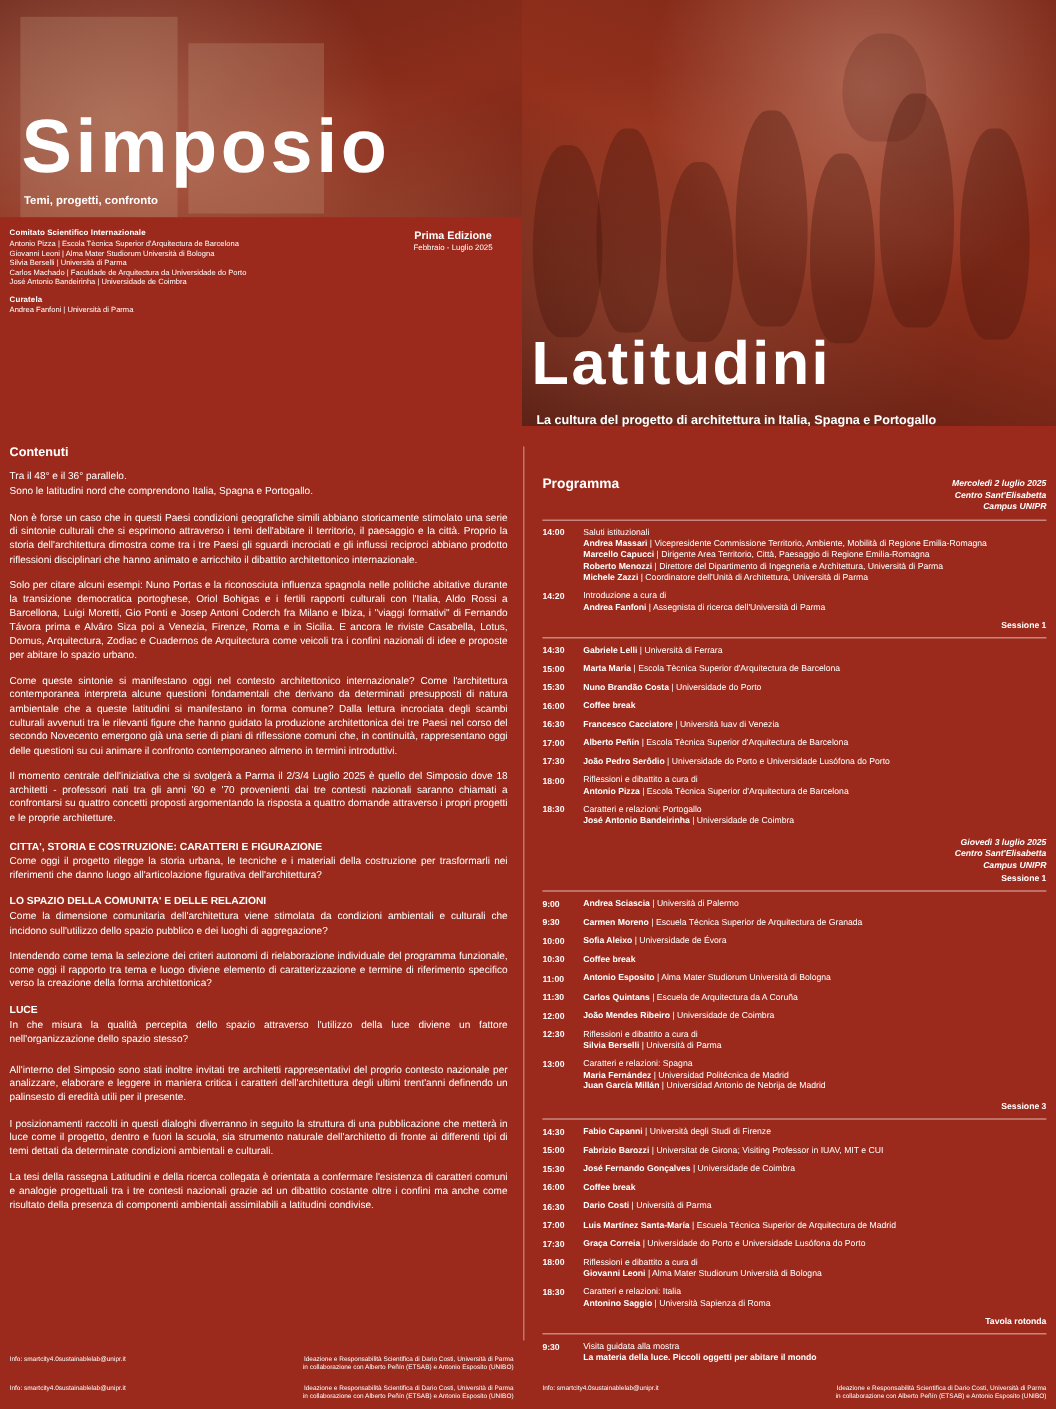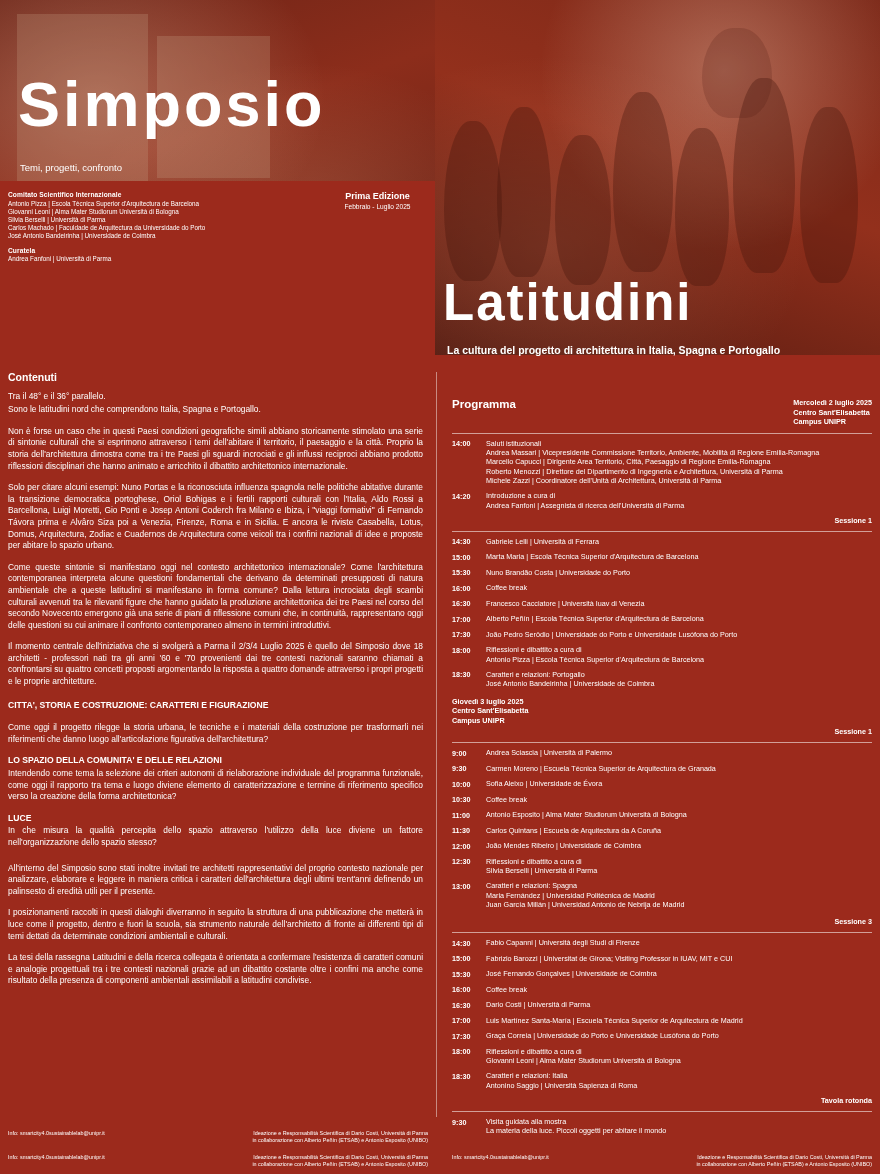--- a/index.html
+++ b/index.html
@@ -48,64 +48,64 @@
   .committee { position: absolute; top: 10px; left: 8px; width: 300px; }
   .committee .c-title { font-size: 6.6px; font-weight: bold; letter-spacing: .1px; margin-bottom: 1.5px; }
   .committee .c-line { font-size: 6.3px; line-height: 8.2px; font-weight: normal; }
   .committee .c-gap { height: 6px; }
 
   .edition { position: absolute; top: 10px; left: 325px; width: 105px; text-align: center; }
   .edition .e-title { font-size: 9px; font-weight: bold; }
   .edition .e-dates { font-size: 6.6px; margin-top: 2px; }
 
   .title-simposio {
-    position: absolute; left: 18px; top: 73px;
+    position: absolute; left: 18px; top: 91px;
     font-size: 63px; font-weight: bold; letter-spacing: 3px; line-height: 62px;
     color: #ffffff;
   }
   .subtitle-left {
     position: absolute; left: 20px; top: 162px;
-    font-size: 9.5px; font-weight: normal;
+    font-size: 9.5px; font-weight: bold;
   }
   .title-latitudini {
     position: absolute; left: 443px; top: 272px;
     font-size: 51px; font-weight: bold; letter-spacing: 2px; line-height: 62px;
     color: #ffffff; z-index: 5;
   }
   .subtitle-right {
     position: absolute; left: 447px; top: 344px;
     font-size: 10.5px; font-weight: bold; color: #ffffff; z-index: 5;
   }
 
   
   .col-left {
     position: absolute; left: 8px; top: 372px; width: 415px;
     font-size: 8.4px; line-height: 11.6px;
   }
   .col-left h2 { font-size: 10.5px; font-weight: bold; margin-bottom: 7px; }
   .col-left p { margin-bottom: 10px; text-align: justify; }
   .col-left .sec-title { font-size: 8.6px; font-weight: bold; margin-bottom: 1px; }
-  .col-left .sec-title-big { font-size: 8.6px; font-weight: bold; margin-top: 12px; margin-bottom: 11px; }
+  .col-left .sec-title-big { font-size: 8.6px; font-weight: bold; margin-top: 12px; margin-bottom: 1px; }
 
   .vline { position: absolute; left: 436px; top: 372px; width: 1px; height: 745px; background: rgba(255,255,255,.45); }
 
   .col-right { position: absolute; left: 452px; top: 398px; width: 420px; }
   .prog-head { display: flex; justify-content: space-between; align-items: flex-start; }
   .prog-title { font-size: 11.5px; font-weight: bold; }
-  .venue { text-align: left; font-size: 7.2px; font-weight: bold; line-height: 9.6px; }
+  .venue { text-align: right; font-size: 7.2px; font-weight: bold; line-height: 9.6px; font-style: italic; }
 
   .rule { height: 1px; background: rgba(255,255,255,.55); margin: 6px 0 5px 0; }
 
   .sess-label { text-align: right; font-size: 7.2px; font-weight: bold; margin-top: 2px; }
 
   .row { display: flex; margin-bottom: 6px; }
   .row .time { width: 34px; flex: 0 0 34px; font-size: 7.2px; font-weight: bold; padding-top: .5px; }
   .row .body { flex: 1; }
   .row .body .ln { font-size: 7.2px; line-height: 9.3px; }
-  .row .body .nm { font-weight: normal; }
+  .row .body .nm { font-weight: bold; }
   .row .body .hd { font-size: 7.2px; font-weight: normal; }
 
   
   .footer-left {
     position: absolute; left: 8px; bottom: 30px; width: 420px;
     display: flex; justify-content: space-between; font-size: 5.4px; line-height: 7px;
   }
   .footer-left2 {
     position: absolute; left: 8px; bottom: 6px; width: 420px;
     display: flex; justify-content: space-between; font-size: 5.4px; line-height: 7px;
@@ -174,20 +174,21 @@
     <p style="margin-bottom:2px;">Tra il 48° e il 36° parallelo.</p>
     <p>Sono le latitudini nord che comprendono Italia, Spagna e Portogallo.</p>
     <p>Non è forse un caso che in questi Paesi condizioni geografiche simili abbiano storicamente stimolato una serie di sintonie culturali che si esprimono attraverso i temi dell'abitare il territorio, il paesaggio e la città. Proprio la storia dell'architettura dimostra come tra i tre Paesi gli sguardi incrociati e gli influssi reciproci abbiano prodotto riflessioni disciplinari che hanno animato e arricchito il dibattito architettonico internazionale.</p>
     <p>Solo per citare alcuni esempi: Nuno Portas e la riconosciuta influenza spagnola nelle politiche abitative durante la transizione democratica portoghese, Oriol Bohigas e i fertili rapporti culturali con l'Italia, Aldo Rossi a Barcellona, Luigi Moretti, Gio Ponti e Josep Antoni Coderch fra Milano e Ibiza, i "viaggi formativi" di Fernando Távora prima e Alvâro Siza poi a Venezia, Firenze, Roma e in Sicilia. E ancora le riviste Casabella, Lotus, Domus, Arquitectura, Zodiac e Cuadernos de Arquitectura come veicoli tra i confini nazionali di idee e proposte per abitare lo spazio urbano.</p>
     <p>Come queste sintonie si manifestano oggi nel contesto architettonico internazionale? Come l'architettura contemporanea interpreta alcune questioni fondamentali che derivano da determinati presupposti di natura ambientale che a queste latitudini si manifestano in forma comune? Dalla lettura incrociata degli scambi culturali avvenuti tra le rilevanti figure che hanno guidato la produzione architettonica dei tre Paesi nel corso del secondo Novecento emergono già una serie di piani di riflessione comuni che, in continuità, rappresentano oggi delle questioni su cui animare il confronto contemporaneo almeno in termini introduttivi.</p>
     <p>Il momento centrale dell'iniziativa che si svolgerà a Parma il 2/3/4 Luglio 2025 è quello del Simposio dove 18 architetti - professori nati tra gli anni '60 e '70 provenienti dai tre contesti nazionali saranno chiamati a confrontarsi su quattro concetti proposti argomentando la risposta a quattro domande attraverso i propri progetti e le proprie architetture.</p>
 
     <div class="sec-title-big">CITTA', STORIA E COSTRUZIONE: CARATTERI E FIGURAZIONE</div>
     <p>Come oggi il progetto rilegge la storia urbana, le tecniche e i materiali della costruzione per trasformarli nei riferimenti che danno luogo all'articolazione figurativa dell'architettura?</p>
     <div class="sec-title">LO SPAZIO DELLA COMUNITA' E DELLE RELAZIONI</div>
+    <p>Come la dimensione comunitaria dell'architettura viene stimolata da condizioni ambientali e culturali che incidono sull'utilizzo dello spazio pubblico e dei luoghi di aggregazione?</p>
     <p>Intendendo come tema la selezione dei criteri autonomi di rielaborazione individuale del programma funzionale, come oggi il rapporto tra tema e luogo diviene elemento di caratterizzazione e termine di riferimento specifico verso la creazione della forma architettonica?</p>
     <div class="sec-title">LUCE</div>
     <p>In che misura la qualità percepita dello spazio attraverso l'utilizzo della luce diviene un fattore nell'organizzazione dello spazio stesso?</p>
 
     <p style="margin-top:14px;">All'interno del Simposio sono stati inoltre invitati tre architetti rappresentativi del proprio contesto nazionale per analizzare, elaborare e leggere in maniera critica i caratteri dell'architettura degli ultimi trent'anni definendo un palinsesto di eredità utili per il presente.</p>
     <p>I posizionamenti raccolti in questi dialoghi diverranno in seguito la struttura di una pubblicazione che metterà in luce come il progetto, dentro e fuori la scuola, sia strumento naturale dell'architetto di fronte ai differenti tipi di temi dettati da determinate condizioni ambientali e culturali.</p>
     <p>La tesi della rassegna Latitudini e della ricerca collegata è orientata a confermare l'esistenza di caratteri comuni e analogie progettuali tra i tre contesti nazionali grazie ad un dibattito costante oltre i confini ma anche come risultato della presenza di componenti ambientali assimilabili a latitudini condivise.</p>
   </div>
 
   <div class="col-right">

